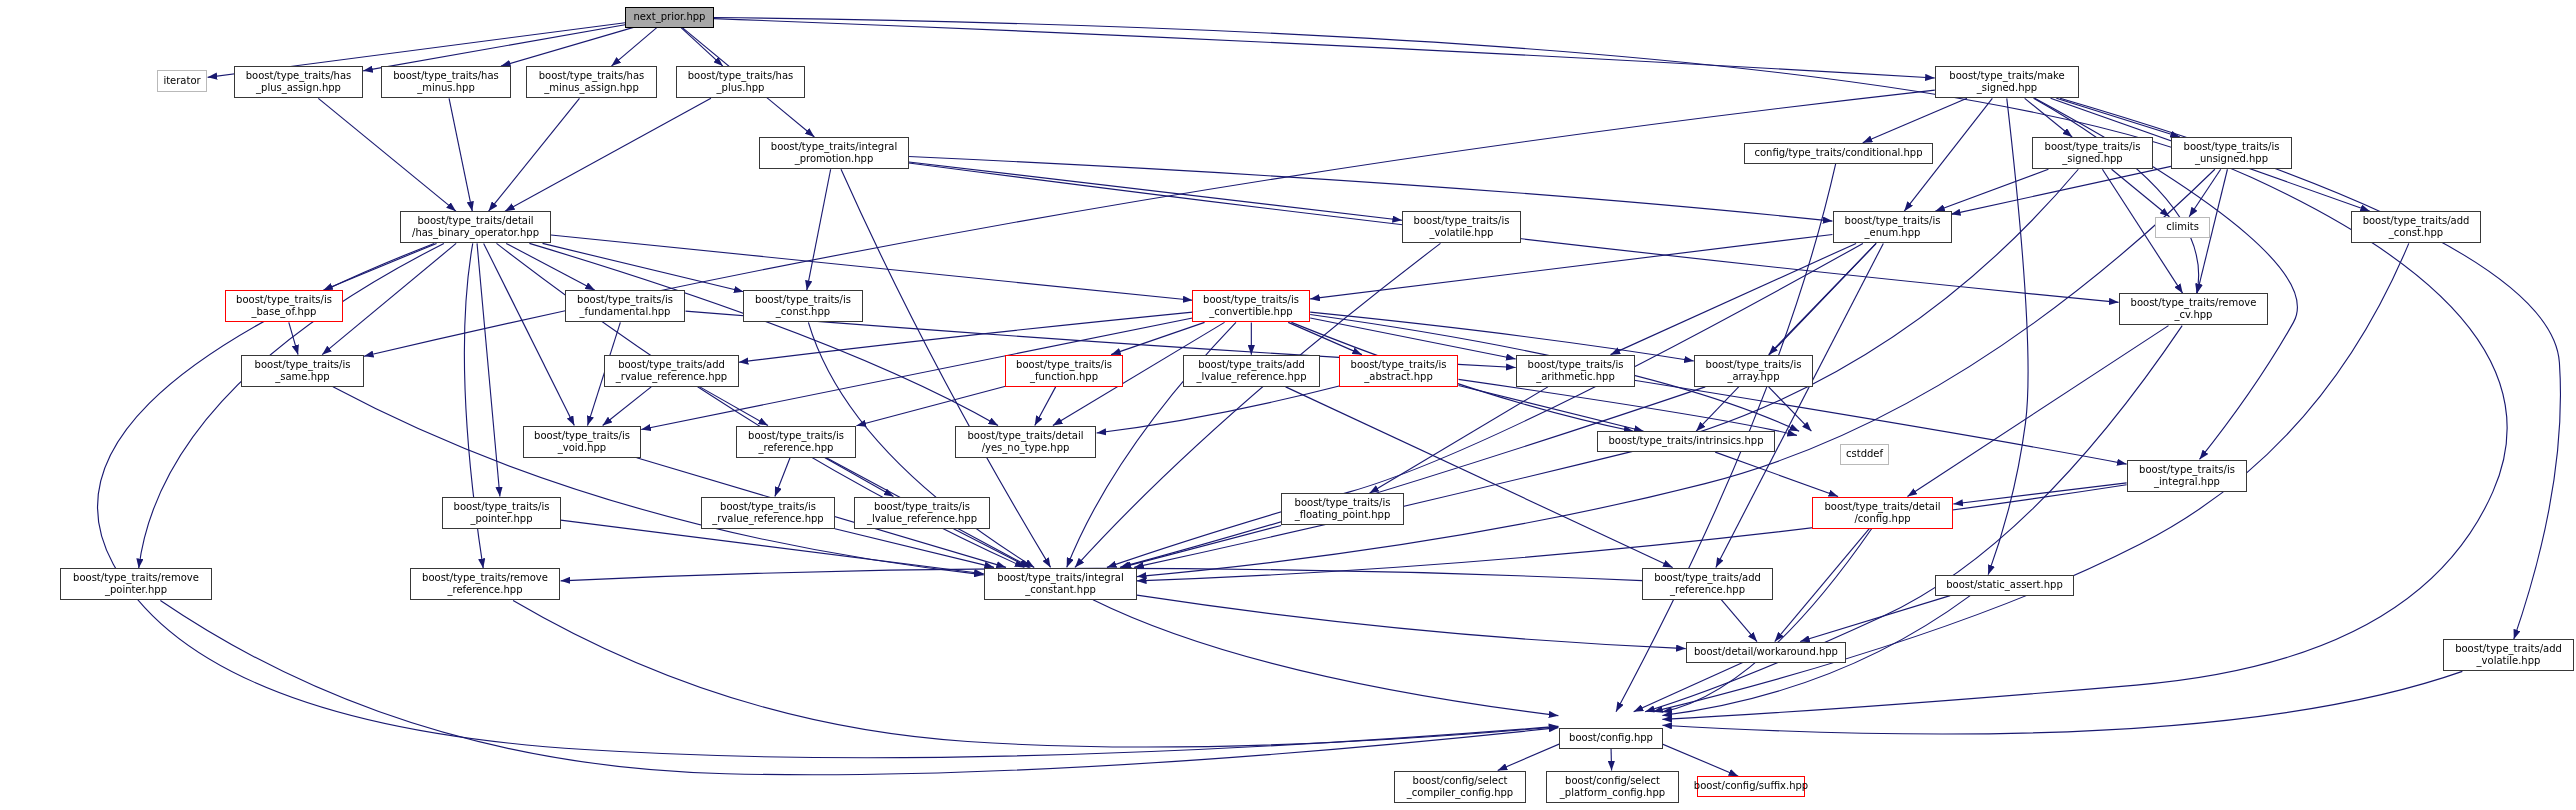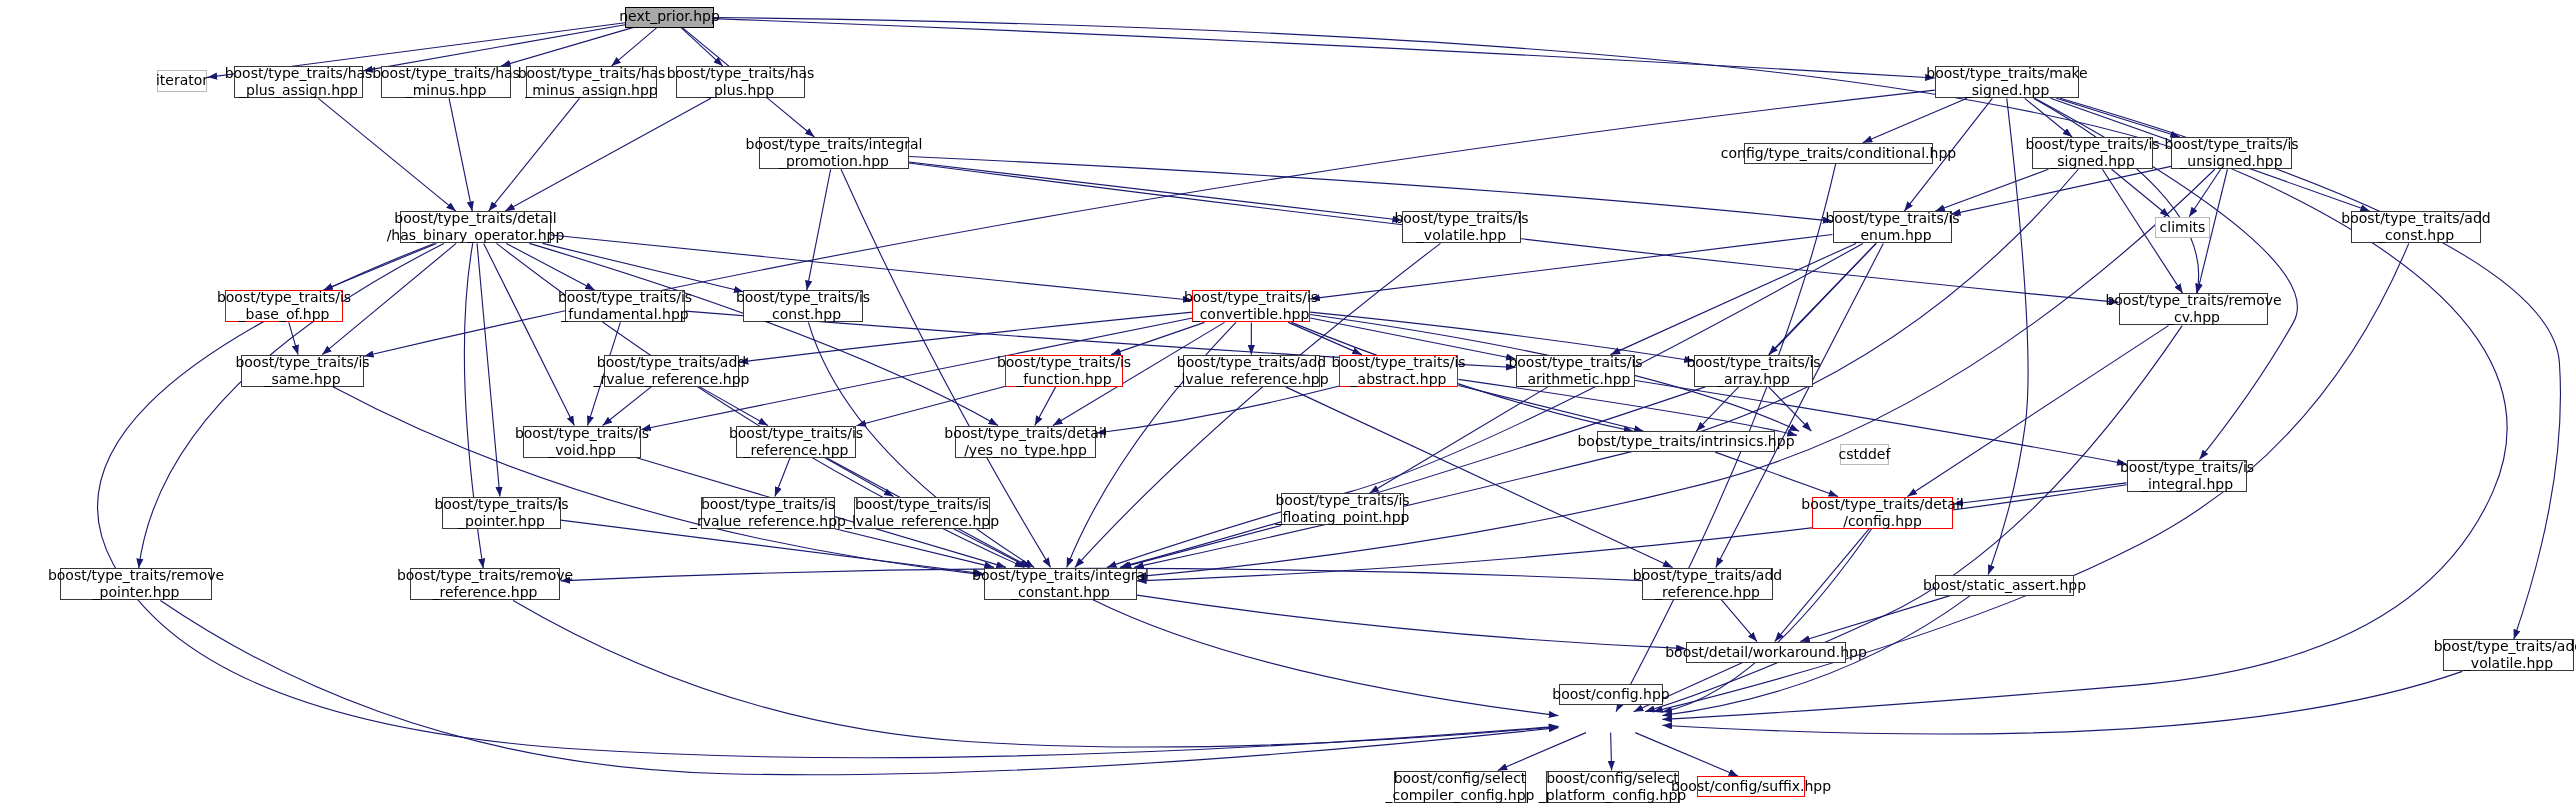--- a/index.html
+++ b/index.html
@@ -12,21 +12,21 @@
   }
   #edges{position:absolute;left:0;top:0;}
   .node{
     position:absolute;
     box-sizing:border-box;
     display:flex;align-items:center;justify-content:center;
     text-align:center;
     background:#ffffff;
     border:0.8px solid #383838;
     color:#000000;
-    font-size:14px;line-height:1.22;
+    font-size:10px;line-height:1.22;
     white-space:pre-line;
     cursor:pointer;
     z-index:2;
   }
   .node.red{border:1.2px solid #ff0000;}
   .node.system{border:0.8px solid #b9b9b9;}
   .node.title{background:#a8a8a8;border:1.6px solid #000000;}
 </style>
 </head>
 <body>
@@ -229,20 +229,20 @@
     <div class="node normal" style="left: 410px; top: 568px; width: 150px; height: 32px;"><span>boost/type_traits/remove
 _reference.hpp</span></div>
     <div class="node normal" style="left: 984px; top: 568px; width: 153px; height: 32px;"><span>boost/type_traits/integral
 _constant.hpp</span></div>
     <div class="node normal" style="left: 1642px; top: 568px; width: 131px; height: 32px;"><span>boost/type_traits/add
 _reference.hpp</span></div>
     <div class="node normal" style="left: 1915px; top: 575px; width: 139px; height: 21px; margin-left: 20px;"><span>boost/static_assert.hpp</span></div>
     <div class="node normal" style="left: 1686px; top: 642px; width: 160px; height: 21px;"><span>boost/detail/workaround.hpp</span></div>
     <div class="node normal" style="left: 2443px; top: 639px; width: 131px; height: 32px;"><span>boost/type_traits/add
 _volatile.hpp</span></div>
-    <div class="node normal" style="left: 1559px; top: 684px; width: 104px; height: 21px;"><span>boost/config.hpp</span></div>
+    <div class="node normal" style="left: 1559px; top: 728px; width: 104px; height: 21px;"><span>boost/config.hpp</span></div>
     <div class="node normal" style="left: 1394px; top: 771px; width: 132px; height: 32px;"><span>boost/config/select
 _compiler_config.hpp</span></div>
     <div class="node normal" style="left: 1546px; top: 771px; width: 133px; height: 32px;"><span>boost/config/select
 _platform_config.hpp</span></div>
     <div class="node red" style="left: 1697px; top: 776px; width: 108px; height: 21px;"><span>boost/config/suffix.hpp</span></div>
   </div>
 
 
 </body></html>

